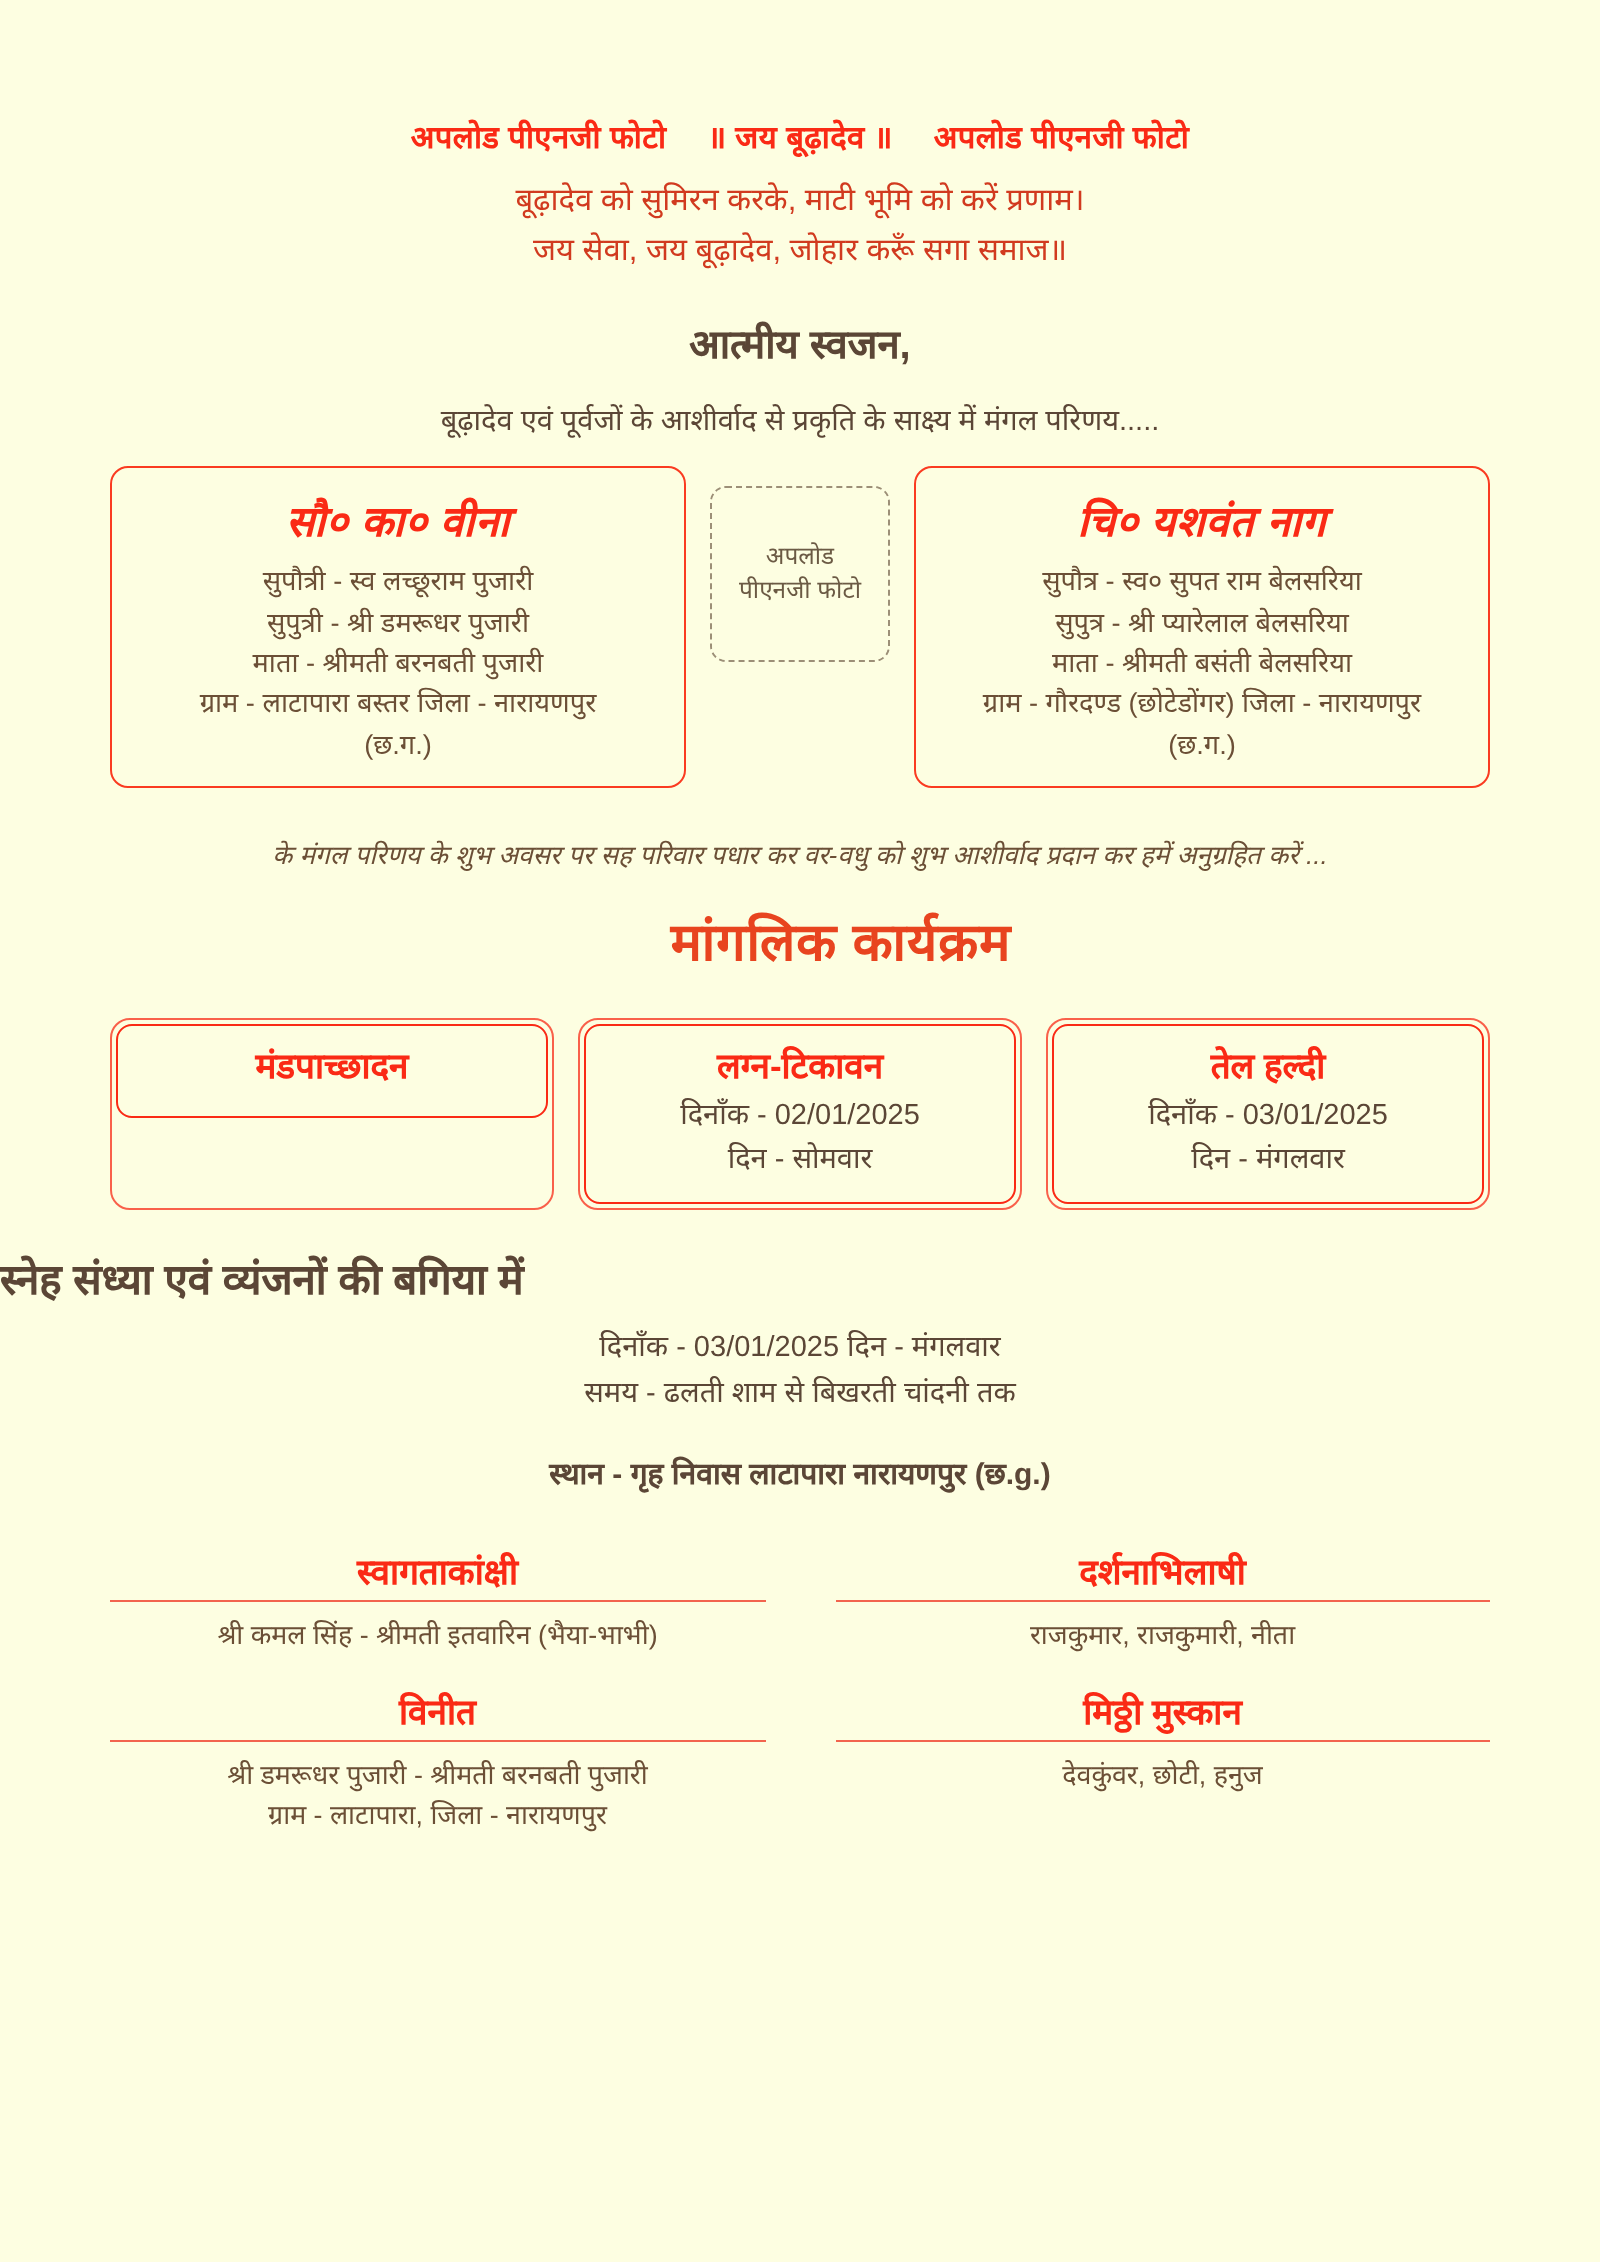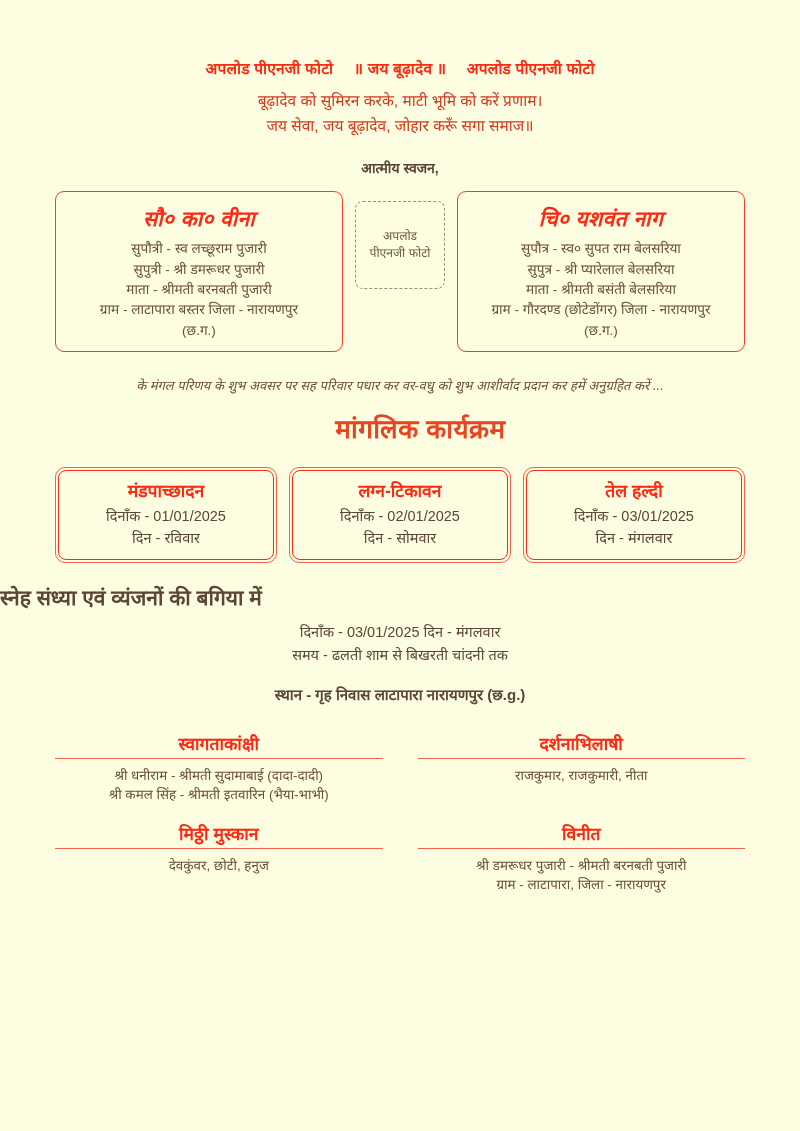--- a/index.html
+++ b/index.html
@@ -38,21 +38,21 @@
   .couplet {
     text-align: center;
     color: #d13a1f;
     font-size: 15.5px;
     margin-top: 9px;
     line-height: 1.62;
   }
 
   .salutation {
     text-align: center;
-    font-size: 14px;
+    font-size: 20px;
     font-weight: bold;
     color: #5b4636;
     margin-top: 20px;
   }
 
   .blessing {
     text-align: center;
     font-size: 14.5px;
     color: #5b4636;
     margin-top: 14px;
@@ -215,20 +215,21 @@
     <span class="ph">अपलोड पीएनजी फोटो</span>
   </div>
 
   <div class="couplet">
     <div>बूढ़ादेव को सुमिरन करके, माटी भूमि को करें प्रणाम।</div>
     <div>जय सेवा, जय बूढ़ादेव, जोहार करूँ सगा समाज॥</div>
   </div>
 
   <div class="salutation">आत्मीय स्वजन,</div>
 
+  <div class="blessing">बूढ़ादेव एवं पूर्वजों के आशीर्वाद से प्रकृति के साक्ष्य में मंगल परिणय.....</div>
 
   <div class="couple-row">
 
     <div class="party-card">
       <div class="party-name">सौ० का० वीना</div>
       <div class="party-lines">
         <div>सुपौत्री - स्व लच्छूराम पुजारी</div>
         <div>सुपुत्री - श्री डमरूधर पुजारी</div>
         <div>माता - श्रीमती बरनबती पुजारी</div>
         <div>ग्राम - लाटापारा बस्तर जिला - नारायणपुर</div>
@@ -258,24 +259,20 @@
 
   <div class="invite-line">के मंगल परिणय के शुभ अवसर पर सह परिवार पधार कर वर-वधु को शुभ आशीर्वाद प्रदान कर हमें अनुग्रहित करें ...</div>
 
   <div class="section-title">मांगलिक कार्यक्रम</div>
 
   <div class="program-row">
 
     <div class="program-card">
       <div class="program-inner">
         <div class="program-name">मंडपाच्छादन</div>
-        <div class="program-meta">
-          <div>दिनाँक - 01/01/2025</div>
-          <div>दिन - रविवार</div>
-        </div>
       </div>
     </div>
 
     <div class="program-card">
       <div class="program-inner">
         <div class="program-name">लग्न-टिकावन</div>
         <div class="program-meta">
           <div>दिनाँक - 02/01/2025</div>
           <div>दिन - सोमवार</div>
         </div>
@@ -300,45 +297,44 @@
     <div>समय - ढलती शाम से बिखरती चांदनी तक</div>
   </div>
   <div class="venue">स्थान - गृह निवास लाटापारा नारायणपुर (छ.g.)</div>
 
   <div class="hosts">
 
     <div class="host-block">
       <div class="host-title">स्वागताकांक्षी</div>
       <div class="host-rule"></div>
       <div class="host-names">
-        <div>श्री धनीराम - श्रीमती सुदामाबाई (दादा-दादी)</div>
         <div>श्री कमल सिंह - श्रीमती इतवारिन (भैया-भाभी)</div>
       </div>
     </div>
 
     <div class="host-block">
       <div class="host-title">दर्शनाभिलाषी</div>
       <div class="host-rule"></div>
       <div class="host-names">
         <div>राजकुमार, राजकुमारी, नीता</div>
-      </div>
-    </div>
-
-    <div class="host-block">
-      <div class="host-title">मिठ्ठी मुस्कान</div>
-      <div class="host-rule"></div>
-      <div class="host-names">
-        <div>देवकुंवर, छोटी, हनुज</div>
       </div>
     </div>
 
     <div class="host-block">
       <div class="host-title">विनीत</div>
       <div class="host-rule"></div>
       <div class="host-names">
         <div>श्री डमरूधर पुजारी - श्रीमती बरनबती पुजारी</div>
         <div>ग्राम - लाटापारा, जिला - नारायणपुर</div>
       </div>
     </div>
 
+    <div class="host-block">
+      <div class="host-title">मिठ्ठी मुस्कान</div>
+      <div class="host-rule"></div>
+      <div class="host-names">
+        <div>देवकुंवर, छोटी, हनुज</div>
+      </div>
+    </div>
+
   </div>
 
 </div>
 
 </body></html>

